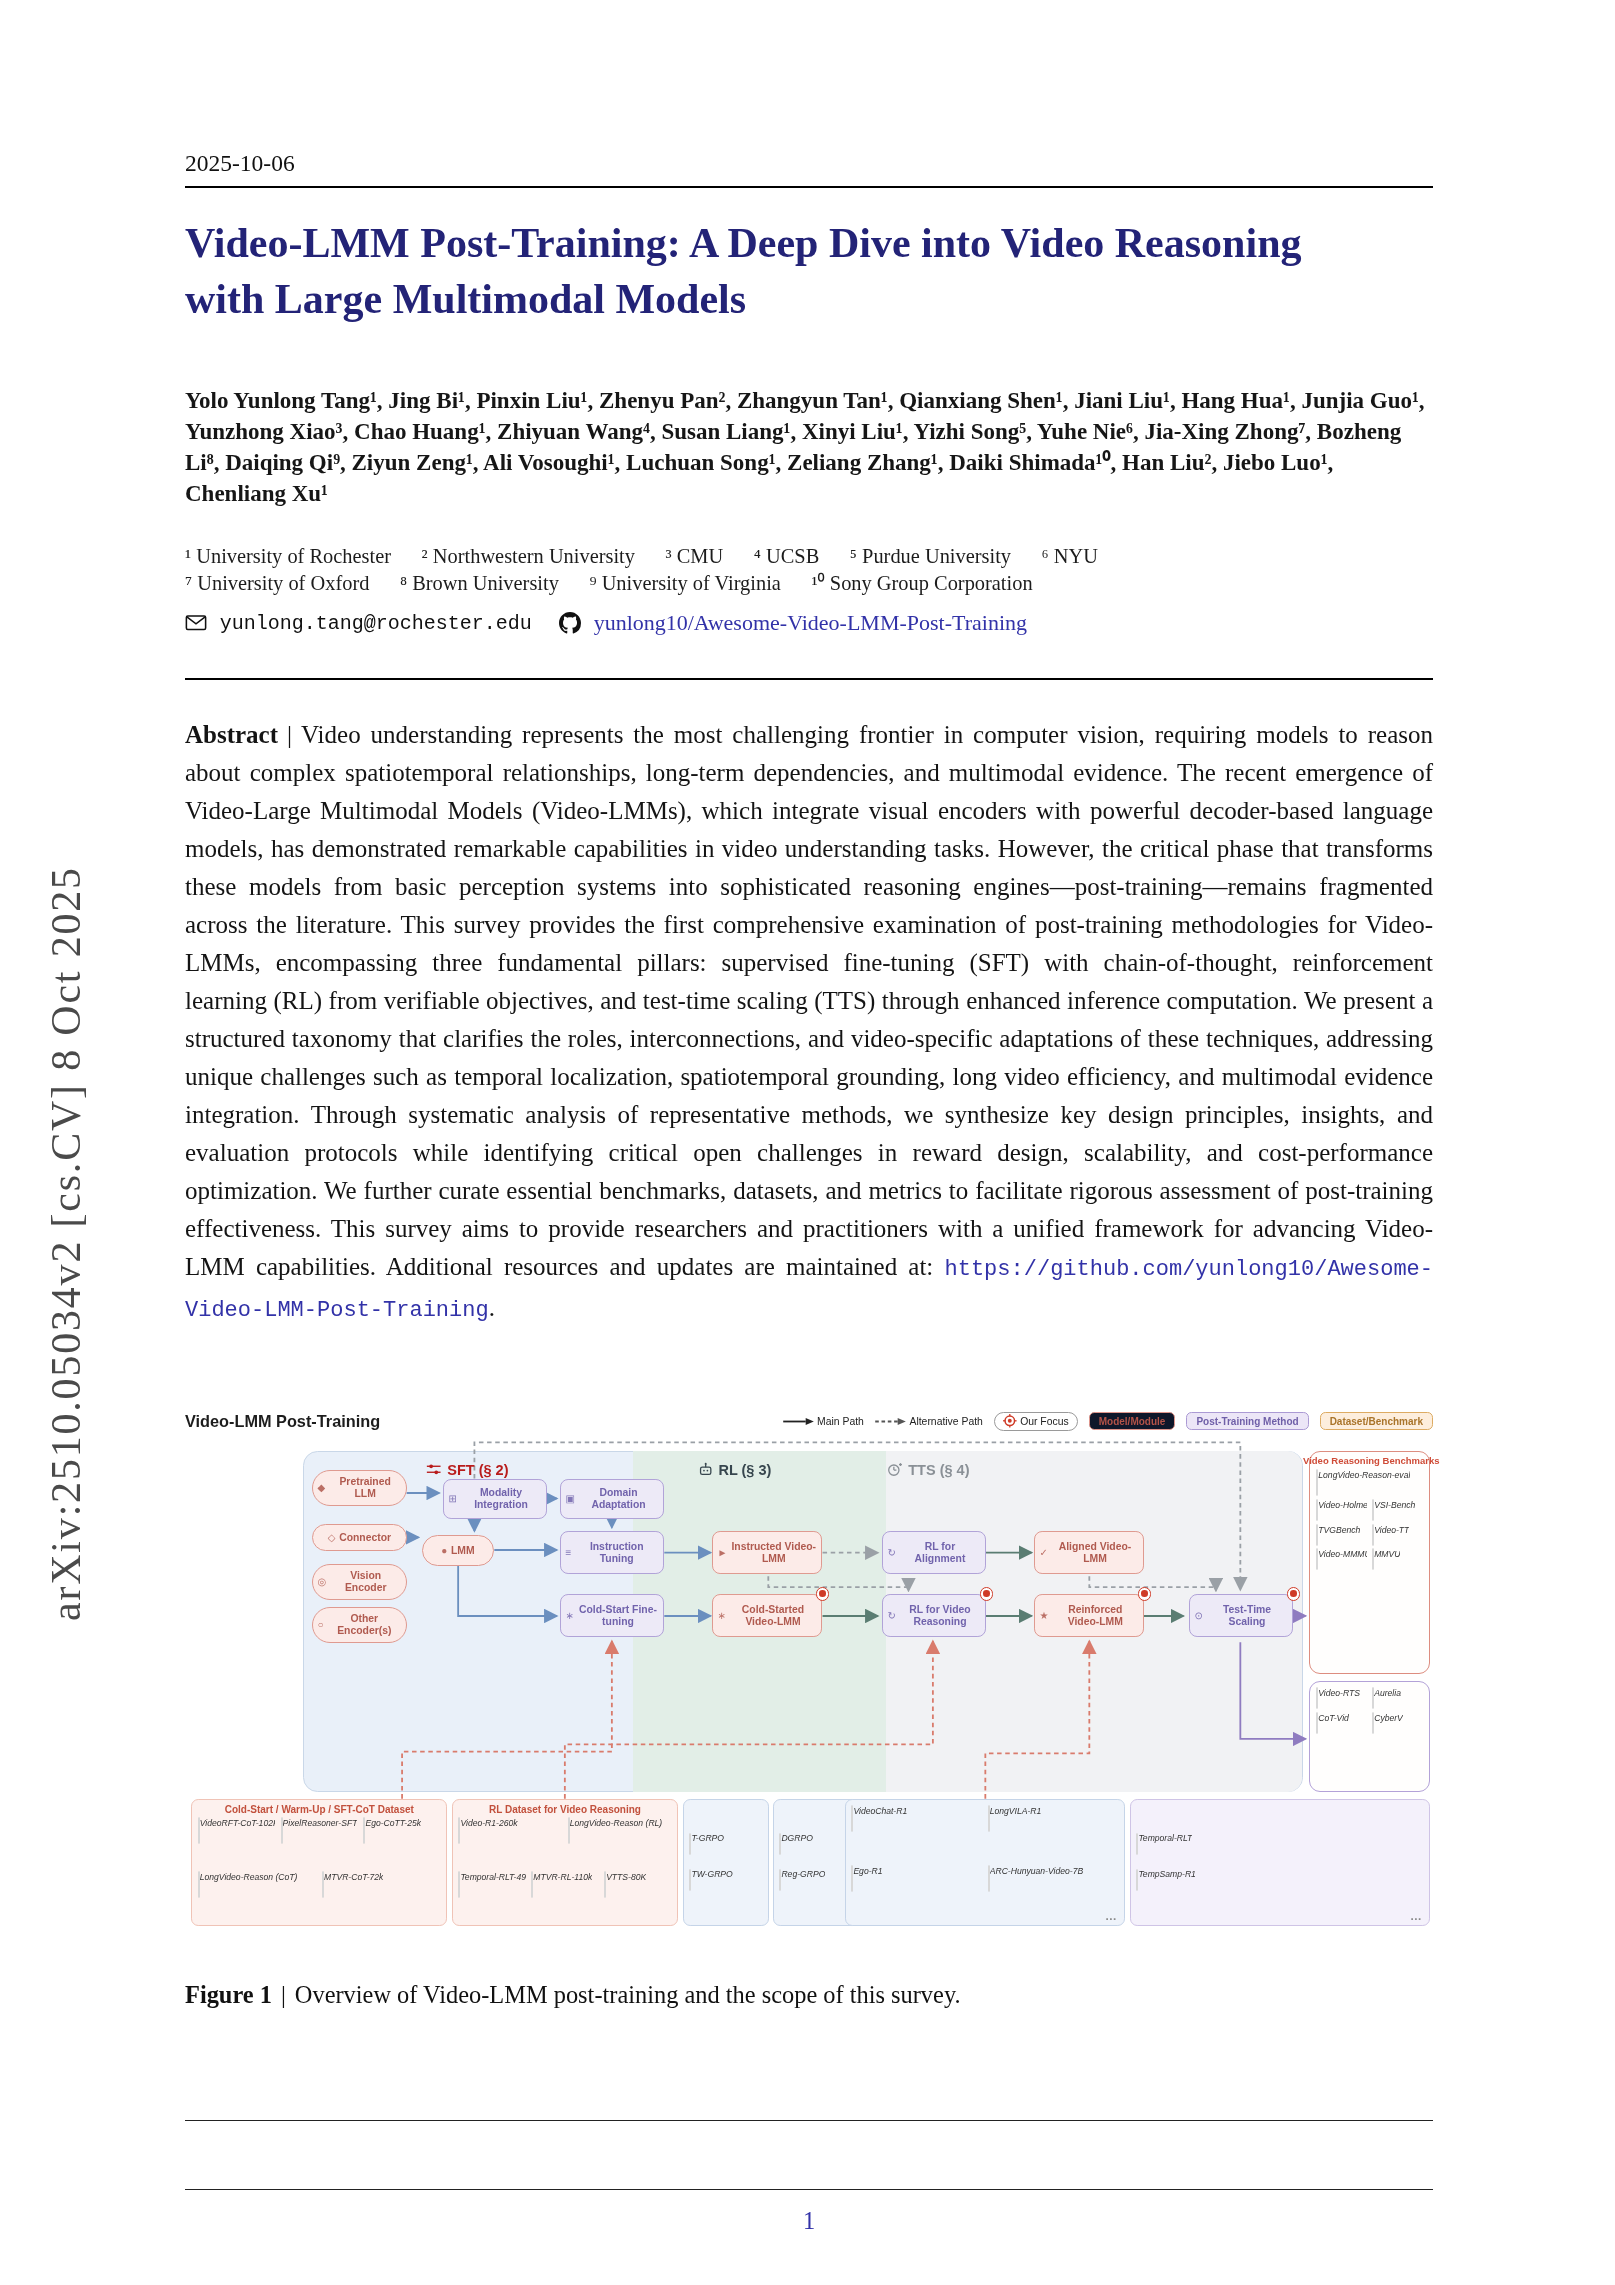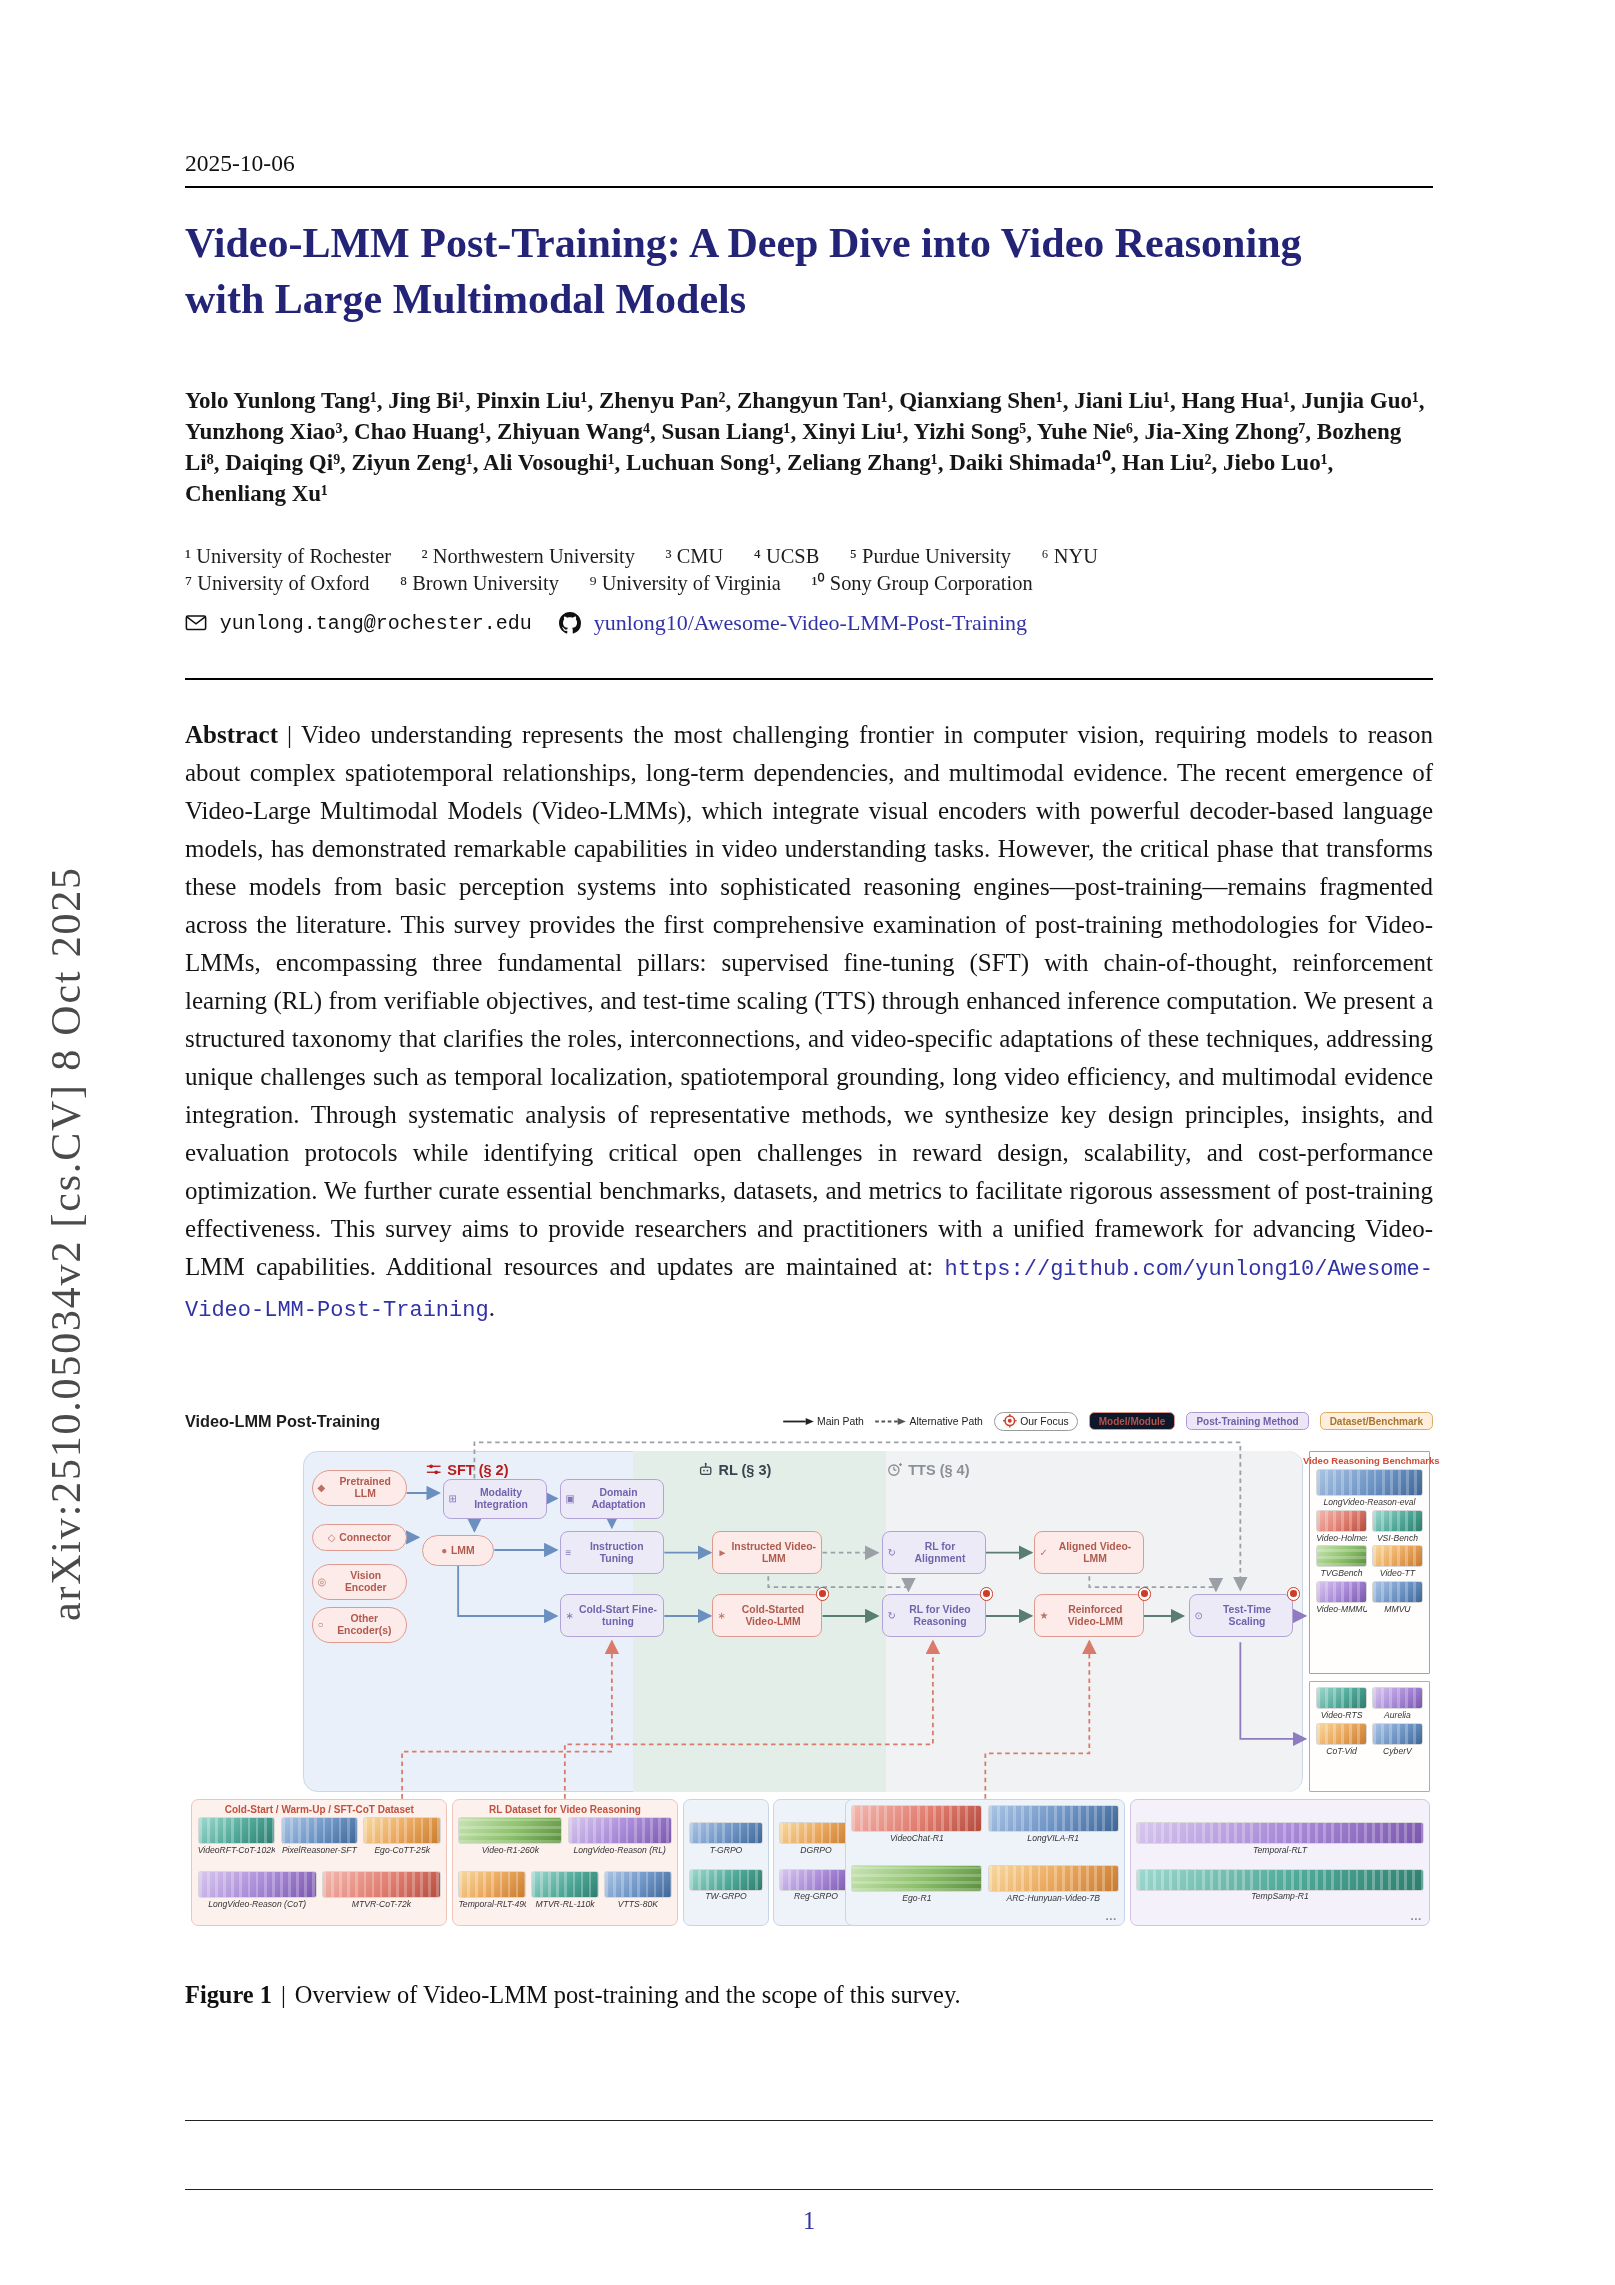--- a/index.html
+++ b/index.html
@@ -65,26 +65,26 @@
   .node { position:absolute; display:flex; align-items:center; justify-content:center; gap:3.6px; text-align:center;
     font-weight:bold; font-size:10.4px; line-height:1.12; padding:1.8px 4.5px; z-index:3; border-radius:8.1px; }
   .node.oval { border-radius:20px; }
   .node.pink { background:#fcebe8; border:1.4px solid #df9a90; color:#b05a4f; }
   .node.purple { background:#edeaf7; border:1.4px solid #b1a3d8; color:#7163ac; }
   .nicon { font-size:10px; font-weight:normal; opacity:.85; }
 
   .focus-badge { position:absolute; width:13.6px; height:13.6px; background:#fff; border:1.8px solid #cf3b27; border-radius:50%; z-index:5; }
   .focus-badge::after { content:""; position:absolute; inset:2.5px; background:#cf3b27; border-radius:50%; }
 
-  .side-panel { z-index:3; border-radius:1px; background:#fffefd; display:flex; flex-direction:column; }
+  .side-panel { z-index:3; border-radius:11px; background:#fffefd; display:flex; flex-direction:column; }
   .bench-panel { left:1124px; top:43px; width:121px; height:223px; border:1.8px solid #dd8d80; }
   .ttsm-panel { left:1124px; top:273px; width:121px; height:111px; border:1.8px solid #b3a2d8; }
   .bench-head { display:flex; align-items:center; justify-content:center; gap:3.6px; font-size:9.5px; font-weight:bold; color:#cf4c38; padding:2.7px 1.8px 0.9px; white-space:nowrap; }
   .tgrid { display:grid; grid-template-columns:1fr 1fr; gap:2.7px 5.4px; padding:2.7px 6.3px; }
-  .titem { display:flex; flex-direction:column; min-width:0; }
+  .titem { display:flex; flex-direction:row; min-width:0; }
   .titem .thumb { height:22px; border-radius:2.7px; border:0.9px solid #d8d8d8; }
   .titem .thumb.tall { height:27px; }
   .titem .capt { font-size:8.6px; font-style:italic; color:#333; text-align:center; margin-top:0.9px; white-space:nowrap; overflow:hidden; }
   .span2 { grid-column:span 2; }
 
   .ds-panel { position:absolute; top:391px; height:127px; border-radius:7.2px; z-index:3; display:flex; flex-direction:column; padding:1.8px 5.4px 3.6px; }
   .ds-pink { background:#fdf1ee; border:1.2px solid #f0c3b6; }
   .ds-blue { background:#eef3fa; border:1.2px solid #c5d4e8; }
   .ds-purp { background:#f4f1fb; border:1.2px solid #cfc4e6; }
   .ds-head { font-size:10px; font-weight:bold; color:#c2503c; text-align:center; padding:1.8px 0 2.7px; white-space:nowrap; overflow:hidden; }

